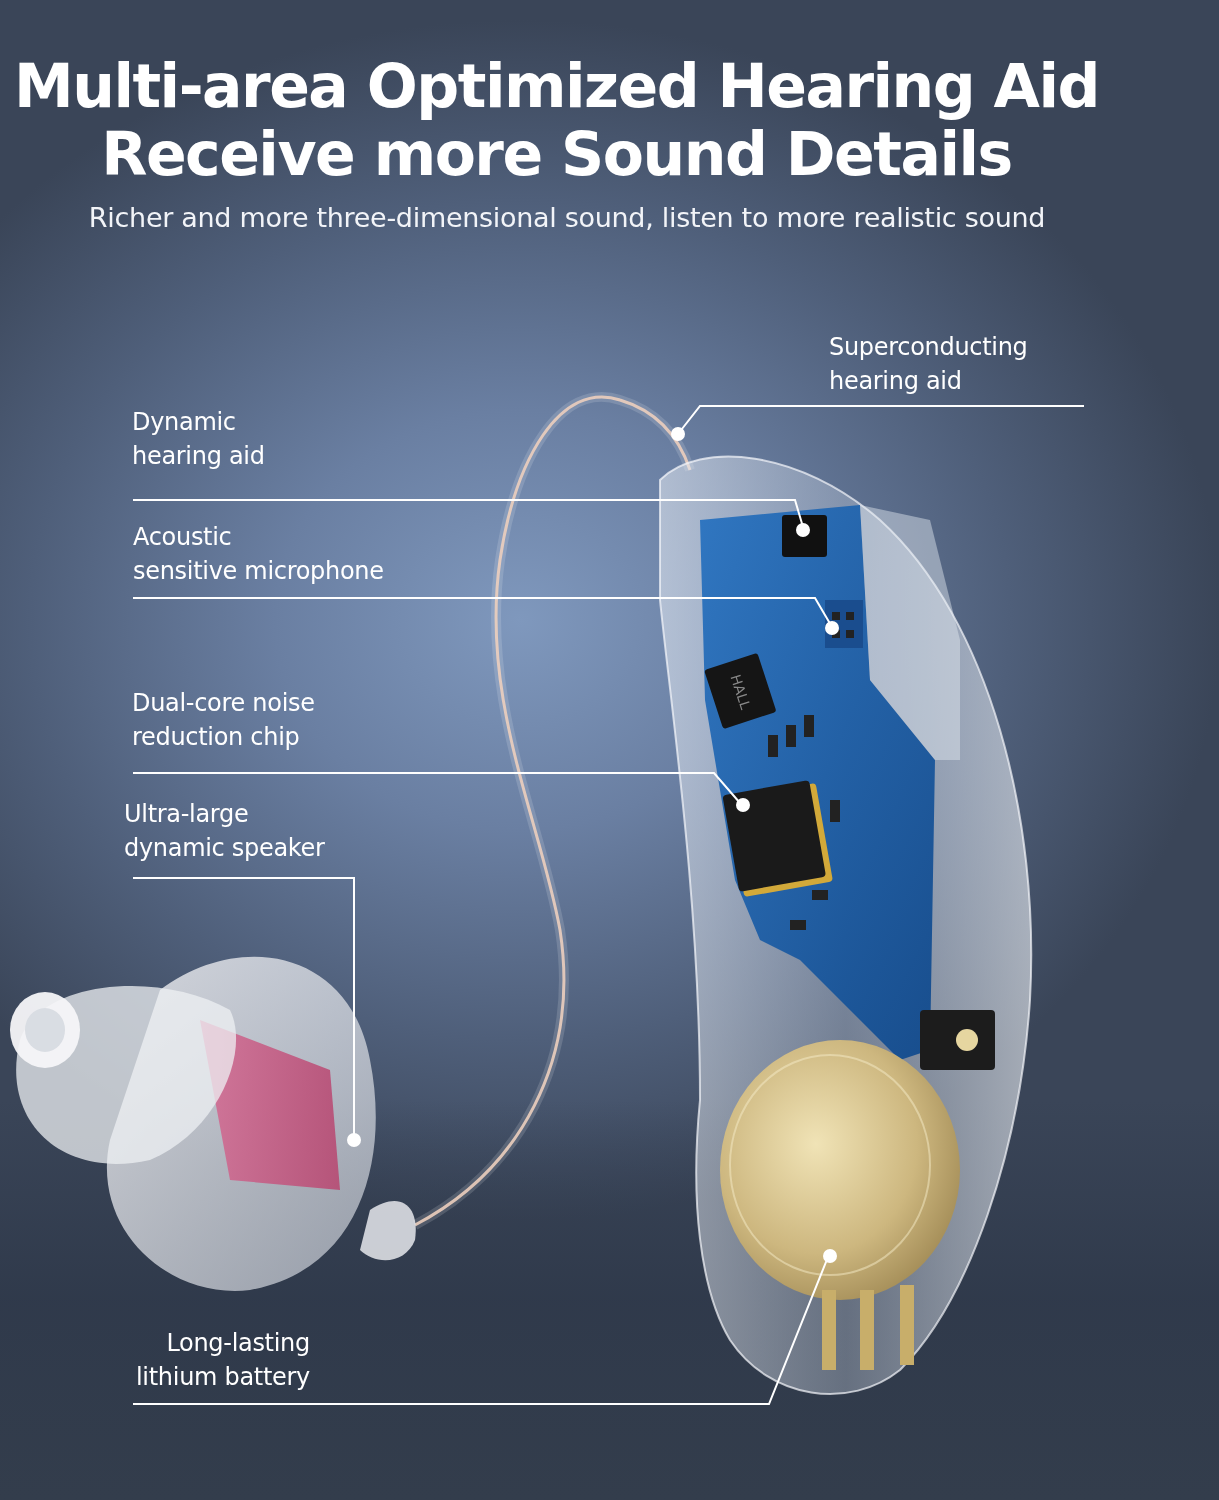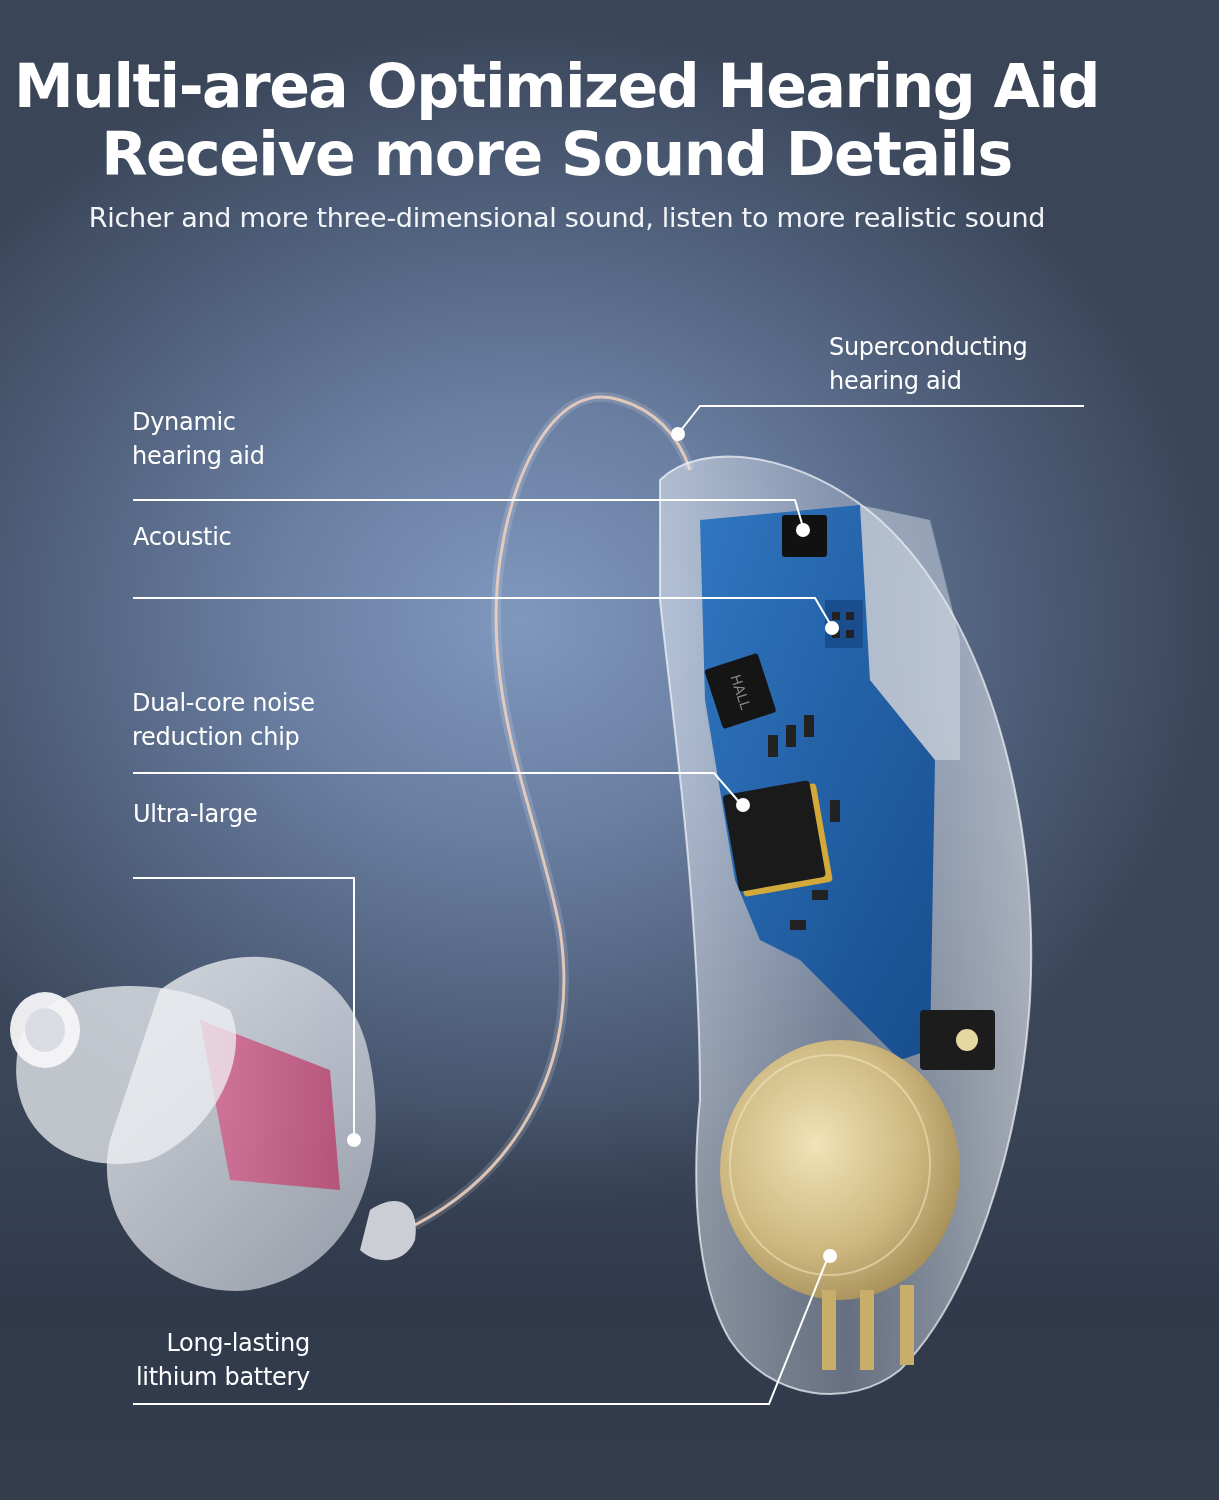--- a/index.html
+++ b/index.html
@@ -125,24 +125,26 @@
 <div class="label" style="left:829px;top:330px;">
   <div>Superconducting</div>
   <div>hearing aid</div>
 </div>
 <div class="label" style="left:132px;top:405px;">
   <div>Dynamic</div>
   <div>hearing aid</div>
 </div>
 <div class="label" style="left:133px;top:520px;">
   <div>Acoustic</div>
+  <div>sensitive microphone</div>
 </div>
 <div class="label" style="left:132px;top:686px;">
   <div>Dual-core noise</div>
   <div>reduction chip</div>
 </div>
-<div class="label" style="left:133px;top:797px;">
+<div class="label" style="left:124px;top:797px;">
   <div>Ultra-large</div>
+  <div>dynamic speaker</div>
 </div>
 <div class="label" style="left:136px;top:1326px;text-align:right;">
   <div>Long-lasting</div>
   <div>lithium battery</div>
 </div>
 
 </body></html>

